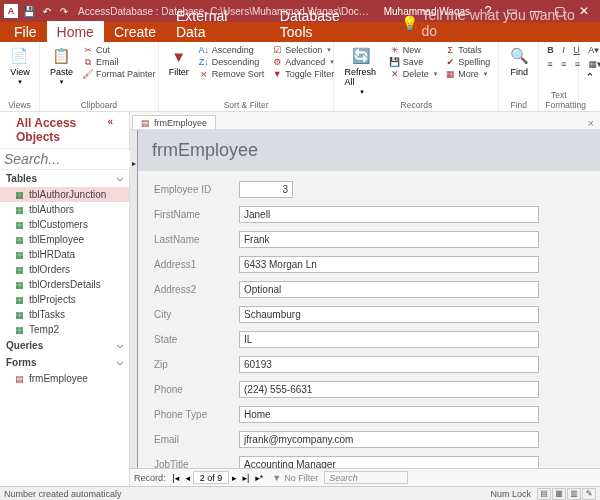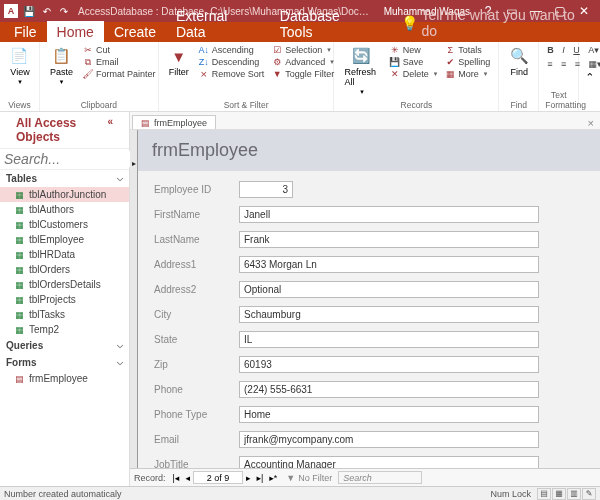--- a/index.html
+++ b/index.html
@@ -49,21 +49,21 @@
 .fhdr{background:#d9dce2;padding:10px 14px;color:#6b6a72;font-size:18px;}
 .ffields{padding:10px 16px;}
 .frow{display:flex;align-items:center;margin-bottom:8px;}
 .frow label{width:85px;color:#888;font-size:10px;}
 .frow input{border:1px solid #bbb;padding:2px 4px;font-size:10px;color:#333;background:#fff;height:17px;}
 .frow input.big{width:300px;}
 .frow input.sm{width:54px;text-align:right;}
 .recordnav{height:18px;border-top:1px solid #ccc;display:flex;align-items:center;font-size:9px;color:#555;background:#f7f7f7;}
 .recordnav .lbl{padding:0 4px;}
 .recordnav button{border:none;background:transparent;padding:0 3px;font-size:9px;cursor:pointer;}
-.recordnav input{width:50px;border:1px solid #ccc;text-align:center;font-size:9px;height:13px;}
+.recordnav input{width:36px;border:1px solid #ccc;text-align:center;font-size:9px;height:13px;}
 .recordnav .filter{margin-left:6px;color:#888;display:flex;align-items:center;gap:3px;}
 .recordnav .sbox{border:1px solid #ccc;padding:1px 4px;margin-left:6px;color:#888;font-style:italic;height:13px;font-size:9px;width:84px;display:flex;align-items:center;}
 .status{height:14px;border-top:1px solid #ccc;background:#f0f0f0;display:flex;align-items:center;font-size:9px;color:#555;padding:0 4px;}
 .status .r{margin-left:auto;display:flex;gap:6px;align-items:center;}
 .status .vbtns{display:flex;gap:1px;}
 .status .vbtns span{width:14px;height:12px;border:1px solid #ccc;display:flex;align-items:center;justify-content:center;font-size:8px;}
 </style>
 </head>
 <body>
 

